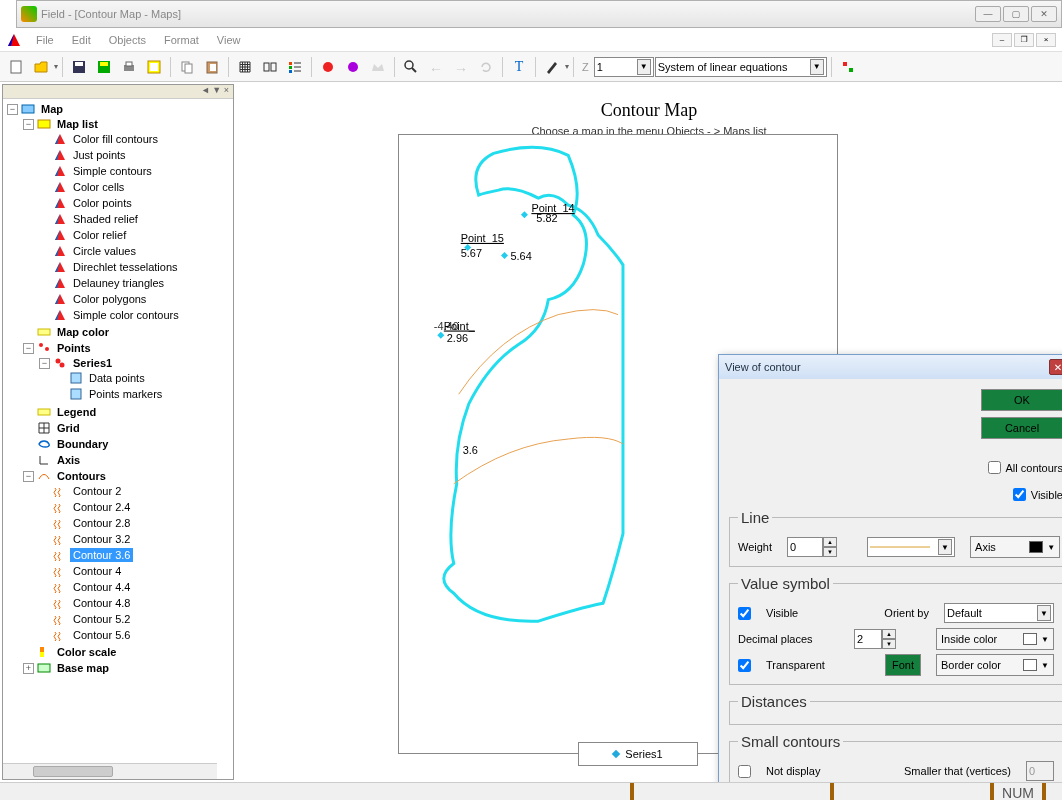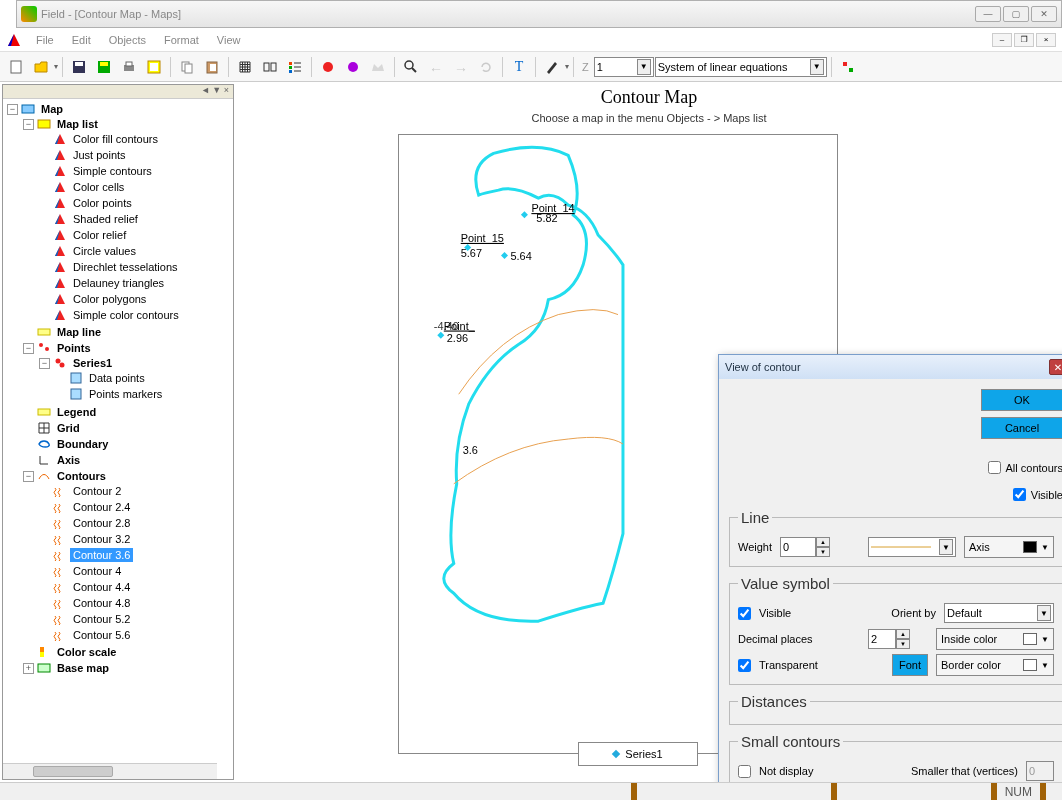--- a/index.html
+++ b/index.html
@@ -31,61 +31,61 @@
 .tree .node { display: flex; align-items: center; gap: 3px; cursor: default; }
 .tree .toggle { width: 11px; height: 11px; border: 1px solid #999; display: inline-flex; align-items: center; justify-content: center; font-size: 9px; line-height: 1; color: #555; background:#fff;}
 .tree .spacer { width: 11px; display: inline-block; }
 .tree .label { padding: 1px 3px; }
 .tree .label.bold { font-weight: bold; }
 .tree .label.sel { background: #3399ff; color: #fff; }
 .hscroll { position: absolute; bottom: 0; left: 0; right: 16px; height: 16px; background: #f0f0f0; border-top: 1px solid #ccc; }
 .hscroll .thumb { position: absolute; left: 30px; width: 80px; top: 2px; bottom: 2px; background: #cdcdcd; border: 1px solid #aaa; border-radius: 2px; }
 
 .canvas { flex: 1; position: relative; background: #fff; margin: 2px; }
-.maptitle { text-align: center; font-size: 18px; font-family: 'Times New Roman', serif; margin-top: 3px; }
+.maptitle { text-align: center; font-size: 18px; font-family: 'Times New Roman', serif; margin-top: 16px; }
 .mapsub { text-align: center; font-size: 11px; margin-top: 4px; color: #333; }
 .mapbox { position: absolute; left: 160px; top: 50px; width: 440px; height: 620px; border: 1px solid #888; background: #fff; }
 .mapsvg { width: 100%; height: 100%; }
 
 .legendbox { position:absolute; left:340px; top:658px; width:120px; height:24px; border:1px solid #888; display:flex; align-items:center; justify-content:center; gap:6px; background:#fff;}
 .legendbox .dot { width:6px; height:6px; background:#2ad; transform:rotate(45deg);}
 
 .colorscale { position: absolute; right: 20px; top: 270px; width: 34px; height: 320px; border: 1px solid #888; }
 .colorgrad { width: 16px; height: 100%; background: linear-gradient(to bottom, #ff6a00, #ffaa00 30%, #ffd200 55%, #ffe680 70%, #ffff80 85%, #ffffe0 95%, #fff); float:left;}
 .colorlabels { float:right; width:18px; height:100%; position:relative; font-size:9px; text-align:right;}
 .colorlabels span { position:absolute; right:1px;}
 
 .dialog { position: absolute; left: 480px; top: 270px; width: 356px; border: 1px solid #7a9ecb; background: #f0f0f0; box-shadow: 2px 2px 8px rgba(0,0,0,.3); }
 .dlgtitle { height: 24px; background: linear-gradient(#e8f0fb,#cfe0f5); display: flex; align-items: center; padding: 0 6px; color: #234; }
 .dlgtitle .t { flex: 1; }
 .dlgtitle .x { width: 18px; height: 16px; background: #c04040; color: #fff; display: flex; align-items: center; justify-content: center; border: 1px solid #803030; font-size: 10px; border-radius:2px;}
 .dlgbody { padding: 10px; }
 .dlgrow { display: flex; align-items: flex-start; gap: 10px; }
 .preview { width: 165px; height: 106px; border: 1px solid #888; background: #fff; position: relative; }
 .dlgbtns { display: flex; flex-direction: column; gap: 6px; align-items: flex-end; flex:1;}
-.dlgbtn { width: 82px; height: 22px; border: 1px solid #888; background: #0ea5e9; display:flex; align-items:center; justify-content:center;}
+.dlgbtn { width: 82px; height: 22px; border: 1px solid #888; background: #15803d; display:flex; align-items:center; justify-content:center;}
 .dlgchk { display: flex; align-items: center; gap: 5px; margin-top: 8px; }
 .dlgchk input { width:13px; height:13px;}
 
 fieldset { border: 1px solid #bbb; margin-top: 8px; padding: 6px 8px 8px 8px; }
 fieldset legend { font-size: 15px; padding: 0 3px; color: #333; }
-.fldrow { display: flex; align-items: center; gap: 8px; margin-top: 4px; min-height:22px;}
+.fldrow { display: flex; align-items: center; gap: 15px; margin-top: 4px; min-height:22px;}
 .fldrow label { font-size: 11px; }
 .numbox { width: 36px; height: 20px; border: 1px solid #888; background: #fff; padding: 0 2px; display:flex; align-items:center;}
 .spinbox { display:flex;}
 .spinbox .spin { width:14px; display:flex; flex-direction:column;}
 .spinbox .spin div { height:10px; border:1px solid #888; background:#eee; font-size:6px; text-align:center; line-height:8px;}
 .combo { height: 20px; border: 1px solid #888; background: #fff; display: flex; align-items: center; padding: 0 2px; }
 .combo .arrow { width: 14px; height: 16px; border: 1px solid #888; background: #eee; display: flex; align-items: center; justify-content: center; font-size: 8px; margin-left: auto; }
 .colorbtn { width: 90px; height: 22px; border: 1px solid #888; background: #f5f5f5; display: flex; align-items: center; padding: 0 4px; gap: 4px; }
 .swatch { width: 14px; height: 12px; border: 1px solid #666; margin-left: auto; }
 .tinyarrow { font-size:8px;}
 
 .statusbar { position: absolute; bottom: 0; left: 0; right: 0; height: 18px; border-top: 1px solid #ccc; background: #f0f0f0; display: flex; }
-.statusbar .seg { border-left: 6px solid #a16207; padding: 2px 8px; font-size: 12px; color: #555; }
+.statusbar .seg { border-left: 4px solid #a16207; padding: 2px 8px; font-size: 14px; color: #555; }
 .statusbar .stretch { flex: 1; }
 svg.tree-ico { width:14px; height:14px; flex-shrink:0;}
 </style>
 </head>
 <body>
 
 <div class="titlebar">
   <span class="appicon"></span>
   <span class="title">Field - [Contour Map - Maps]</span>
   <div class="winbtns">
@@ -393,21 +393,21 @@
                       </div>
                     </li>
                   </ul>
               </li>
               <li>
                   <div class="node">
                     <span class="spacer"></span>
                     <svg class="tree-ico" viewBox="0 0 14 14">
                       <rect x="1" y="4" width="12" height="6" fill="#ff8" stroke="#cb0"></rect>
                     </svg>
-                    <span class="label bold">Map line</span>
+                    <span class="label bold">Map color</span>
                   </div>
                 </li>
               <li>
                   <div class="node">
                     <span class="toggle">−</span>
                     <svg class="tree-ico" viewBox="0 0 14 14">
                       <circle cx="4" cy="4" r="2" fill="#e22"></circle>
                       <circle cx="10" cy="8" r="2" fill="#e22"></circle>
                     </svg>
                     <span class="label bold">Points</span>

